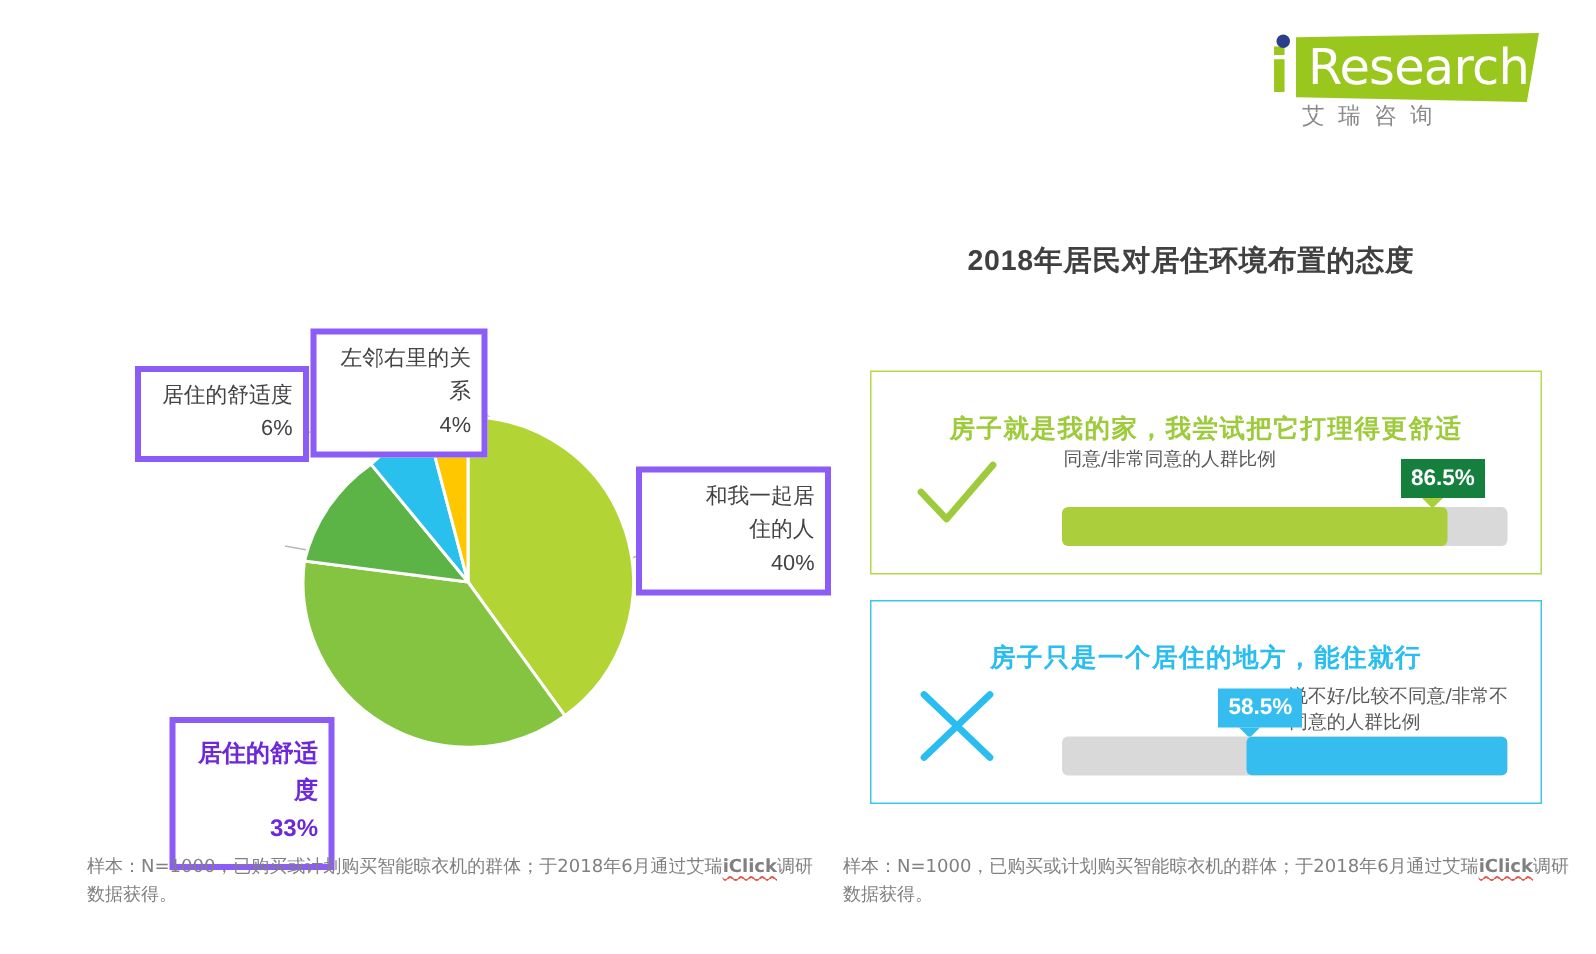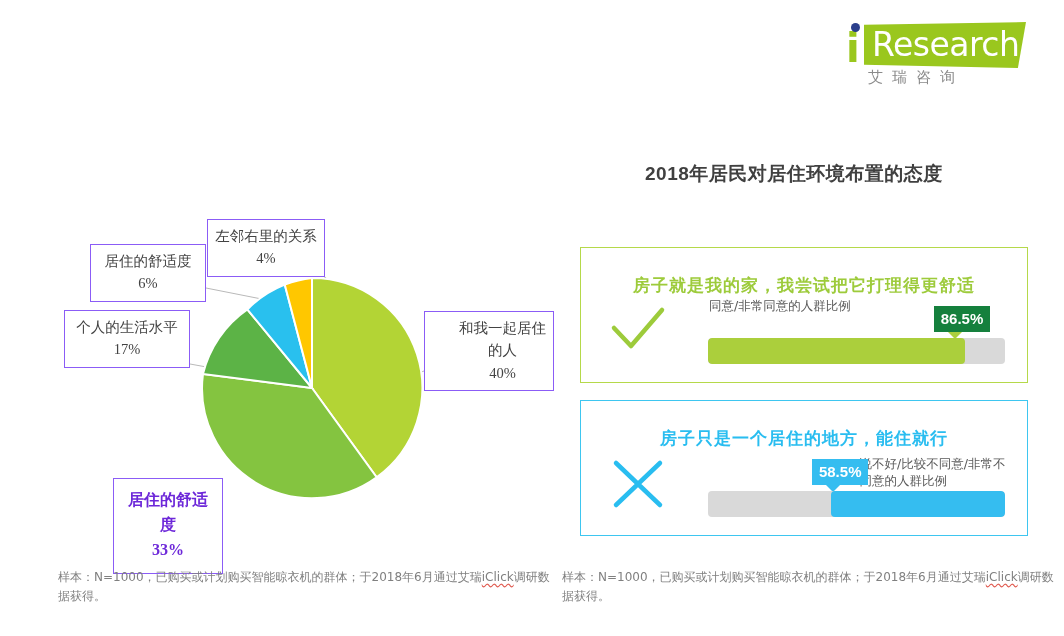--- a/index.html
+++ b/index.html
@@ -49,28 +49,28 @@
   }
   .title-left  { left: 111px; top: 161px; }
   .title-right { left: 645px; top: 161px; }
 
   
   .pie-wrap { position: absolute; left: 55px; top: 205px; width: 500px; height: 350px; }
   .pie-svg  { position: absolute; left: 0; top: 0; }
 
   .cbox {
     position: absolute;
-    border: 1px solid #8b5cf6;
+    border: 4px solid #8b5cf6;
     background: #ffffff;
-    text-align: center;
+    text-align: right;
     color: #434343;
     font-size: 14.5px;
     line-height: 1.55;
     padding: 5px 7px 6px 7px;
-    font-family: Liberation Serif, serif;
+    font-family: Liberation Sans, sans-serif;
   }
   .cbox .pct { display: block; }
 
   #cbox-neighbor { left: 152px; top: 14px; width: 118px; }
   #cbox-work     { left: 35px;  top: 39px; width: 116px; }
   #cbox-living   { left: 9px;   top: 105px; width: 126px; }
   #cbox-together { left: 369px; top: 106px; width: 130px; padding-left: 34px; }
 
   #cbox-comfort {
     left: 58px; top: 273px; width: 110px;
@@ -130,21 +130,21 @@
   .cap-blue  { left: 51%; bottom: 27px; width: 150px; }
 
   
   .foot {
     position: absolute; font-size: 12px; color: #808080;
     line-height: 1.55; font-family: "DejaVu Sans", sans-serif;
   }
   .foot-left  { left: 58px;  top: 568px; width: 492px; }
   .foot-right { left: 562px; top: 568px; width: 492px; }
   .foot .uline { text-decoration: underline; text-decoration-color: #e05a4f;
-                 text-decoration-style: wavy; text-underline-offset: 2px; }
+                 text-decoration-style: wavy; text-underline-offset: 2px; font-weight: bold; }
 </style>
 </head>
 <body>
 
 <div class="page">
 
   <div class="logo">
     <div class="logo-banner"></div>
     <div class="logo-i">i</div>
     <div class="logo-idot"></div>
@@ -182,24 +182,20 @@
     <div class="cbox" id="cbox-neighbor">
       <span>左邻右里的关系</span>
       <span class="pct">4%</span>
     </div>
 
     <div class="cbox" id="cbox-work">
       <span>居住的舒适度</span>
       <span class="pct">6%</span>
     </div>
 
-    <div class="cbox" id="cbox-living">
-      <span>个人的生活水平</span>
-      <span class="pct">17%</span>
-    </div>
 
     <div class="cbox" id="cbox-together">
       <span>和我一起居住的人</span>
       <span class="pct">40%</span>
     </div>
 
     <div class="cbox" id="cbox-comfort">
       <span>居住的舒适度</span>
       <span class="pct">33%</span>
     </div>

